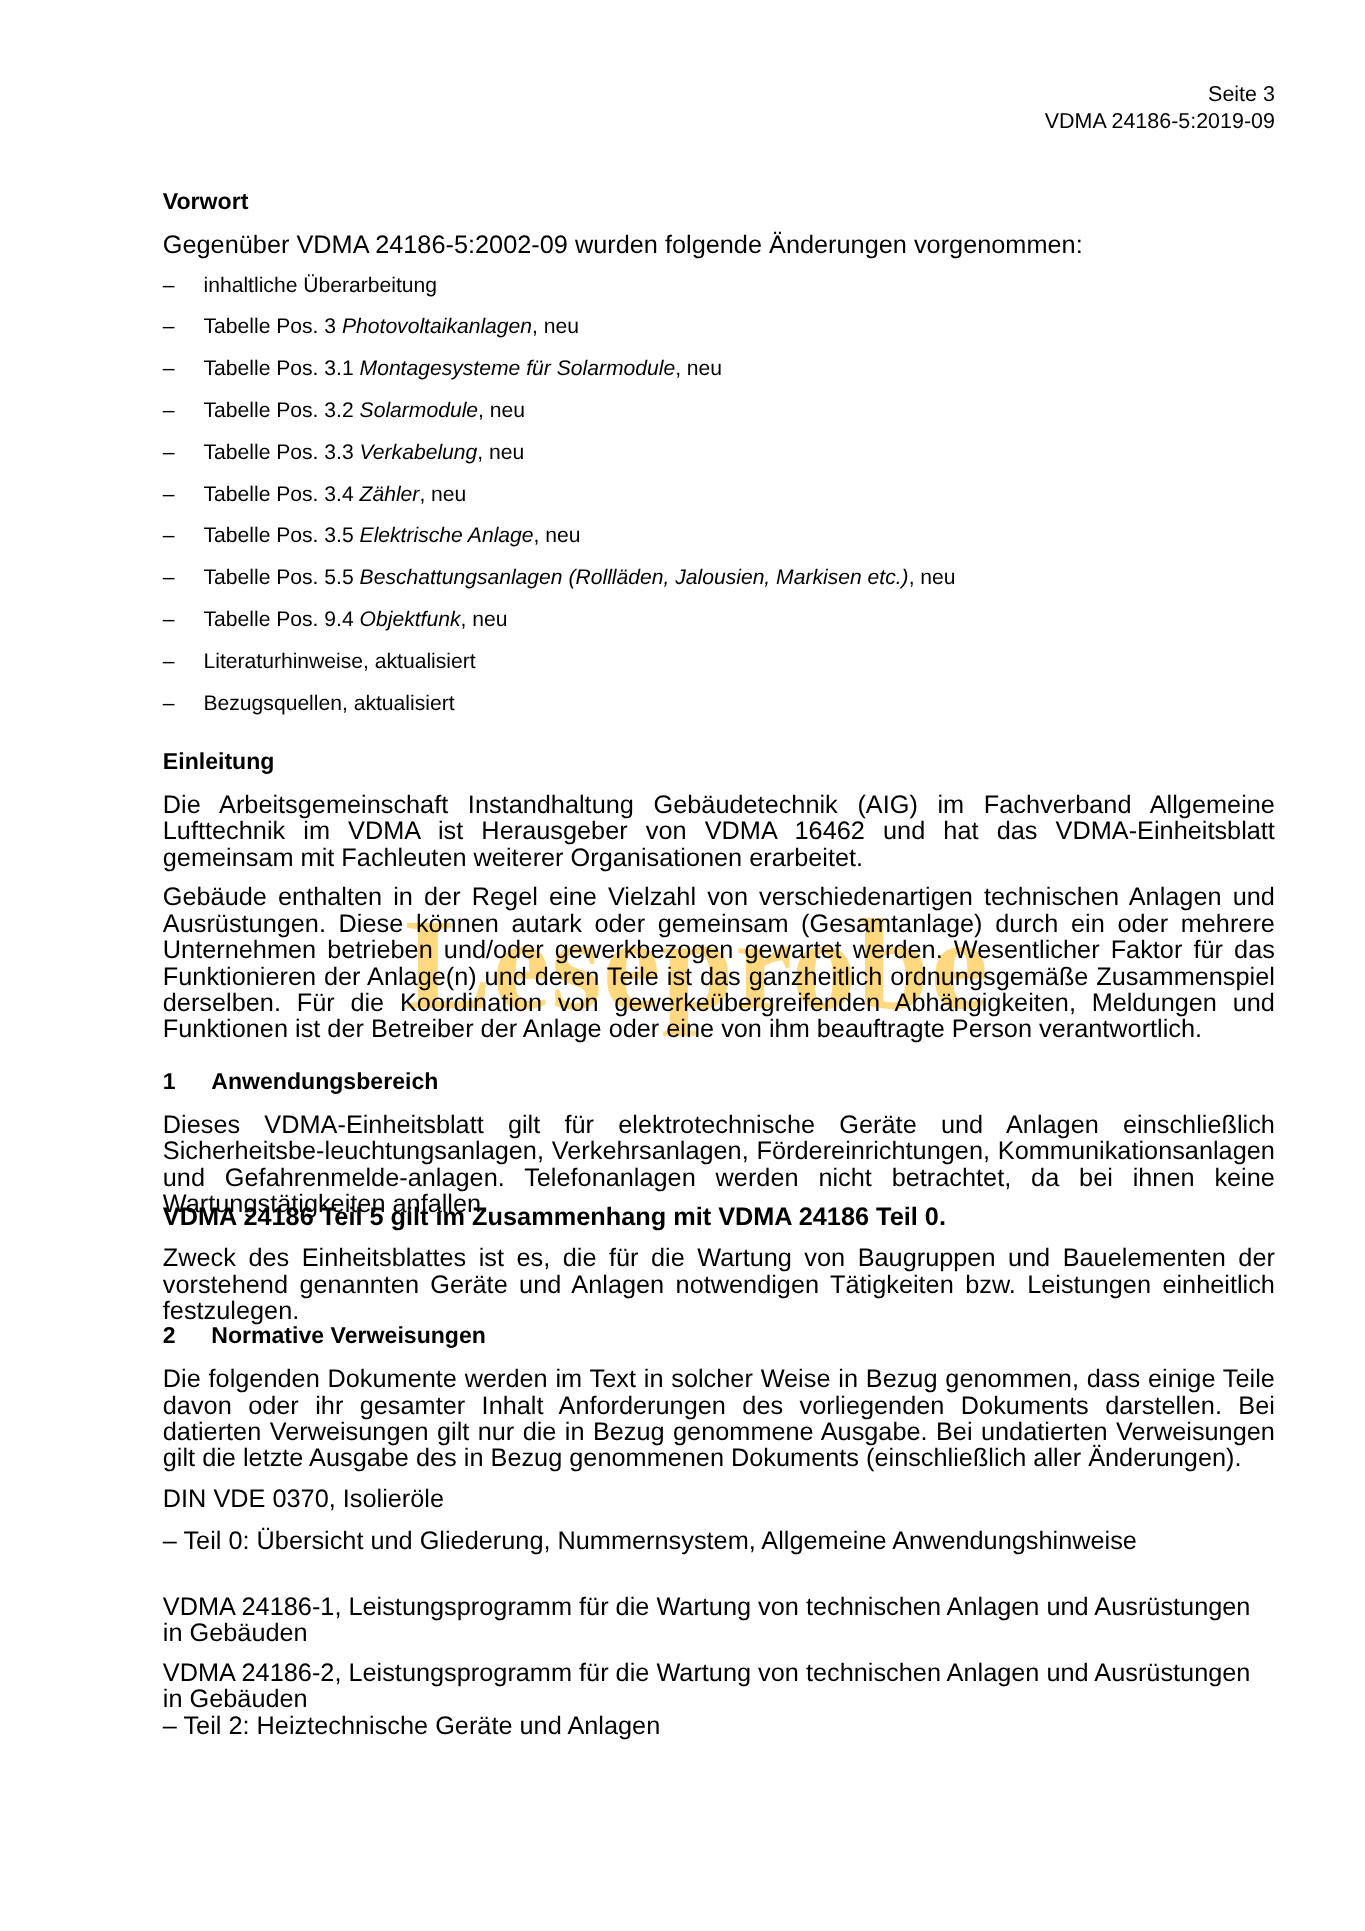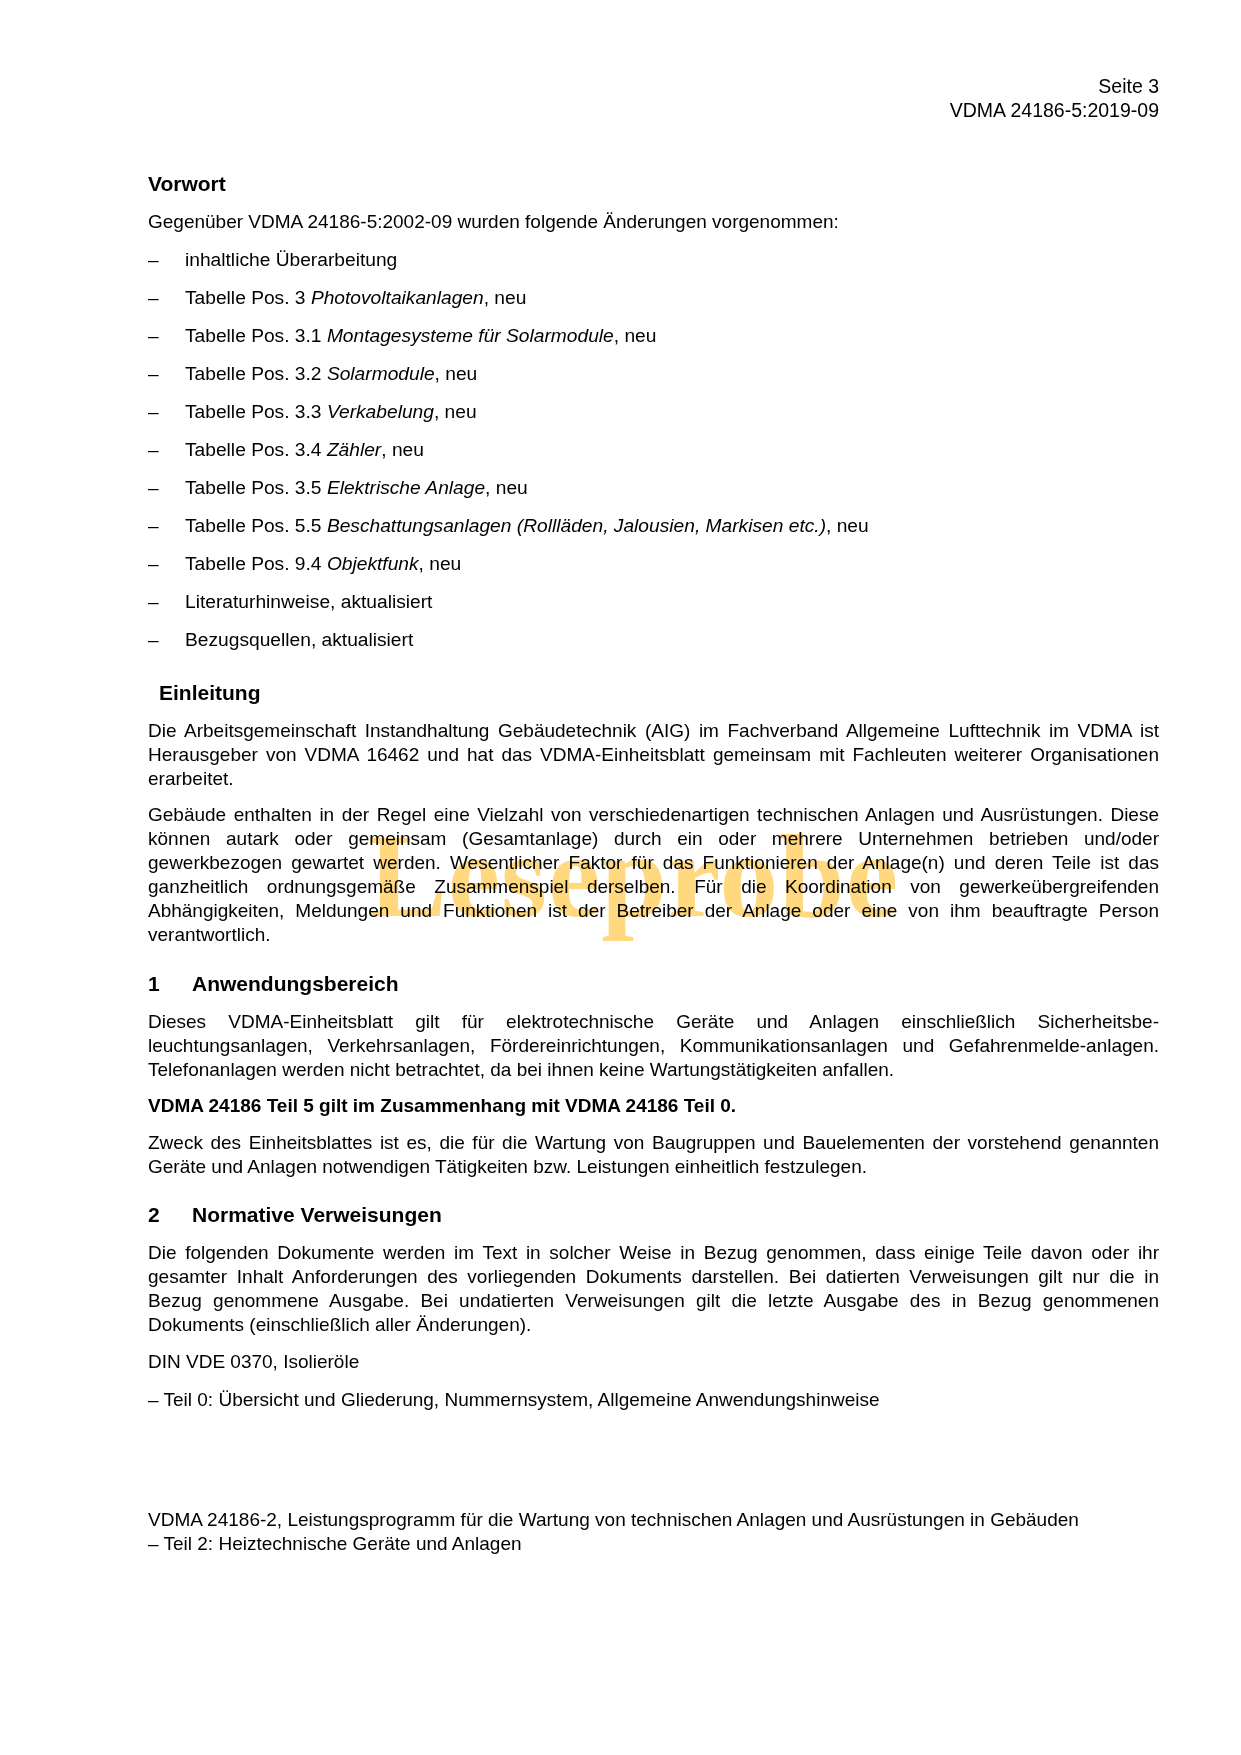--- a/index.html
+++ b/index.html
@@ -11,21 +11,21 @@
   .header {
     position: absolute; right: 82px; top: 74px; text-align: right;
     font-size: 19.5px; line-height: 24px;
   }
   .content { position: absolute; left: 148px; top: 0; width: 1011px; }
   .abs { position: absolute; left: 0; width: 1011px; }
   h2 {
     margin: 0; font-size: 21px; font-weight: bold; line-height: 28px;
   }
   h2 .num { display: inline-block; width: 44px; }
-  p { margin: 0; font-size: 19px; line-height: 24px; }
+  p { margin: 0; font-size: 23px; line-height: 24px; }
   .just { text-align: justify; }
   .li { position: absolute; left: 0; font-size: 19.2px; line-height: 24px; white-space: nowrap; }
   .li .dash { position: absolute; left: 0; }
   .li .txt { position: absolute; left: 37px; }
   i { font-style: italic; }
   .watermark {
     position: absolute; left: 368px; top: 818px;
     font-family: Liberation Serif, serif; font-weight: bold;
     font-size: 118px; line-height: 118px; letter-spacing: 1px;
     color: #ffc94d; opacity: 0.72; mix-blend-mode: multiply;
@@ -87,38 +87,39 @@
       <div class="li" style="top:590px;">
         <span class="dash">–</span>
         <span class="txt"><span>Literaturhinweise, aktualisiert</span><i></i><span></span></span>
       </div>
       <div class="li" style="top:628px;">
         <span class="dash">–</span>
         <span class="txt"><span>Bezugsquellen, aktualisiert</span><i></i><span></span></span>
       </div>
     </div>
 
-    <h2 class="abs" style="top:679px;margin-left:11px;">Einleitung</h2>
+    <h2 class="abs" style="top:679px;">Einleitung</h2>
     <p class="abs just" style="top:719px;">Die Arbeitsgemeinschaft Instandhaltung Gebäudetechnik (AIG) im Fachverband Allgemeine Lufttechnik im VDMA ist Herausgeber von VDMA 16462 und hat das VDMA-Einheitsblatt gemeinsam mit Fachleuten weiterer Organisationen erarbeitet.</p>
     <p class="abs just" style="top:803px;">Gebäude enthalten in der Regel eine Vielzahl von verschiedenartigen technischen Anlagen und Ausrüstungen. Diese können autark oder gemeinsam (Gesamtanlage) durch ein oder mehrere Unternehmen betrieben und/oder gewerkbezogen gewartet werden. Wesentlicher Faktor für das Funktionieren der Anlage(n) und deren Teile ist das ganzheitlich ordnungsgemäße Zusammenspiel derselben. Für die Koordination von gewerkeübergreifenden Abhängigkeiten, Meldungen und Funktionen ist der Betreiber der Anlage oder eine von ihm beauftragte Person verantwortlich.</p>
 
     <h2 class="abs" style="top:970px;"><span class="num">1</span><span>Anwendungsbereich</span></h2>
     <p class="abs just" style="top:1010px;">Dieses VDMA-Einheitsblatt gilt für elektrotechnische Geräte und Anlagen einschließlich Sicherheitsbe-leuchtungsanlagen, Verkehrsanlagen, Fördereinrichtungen, Kommunikationsanlagen und Gefahrenmelde-anlagen. Telefonanlagen werden nicht betrachtet, da bei ihnen keine Wartungstätigkeiten anfallen.</p>
     <p class="abs" style="top:1094px;font-weight:bold;">VDMA 24186 Teil 5 gilt im Zusammenhang mit VDMA 24186 Teil 0.</p>
     <p class="abs just" style="top:1131px;">Zweck des Einheitsblattes ist es, die für die Wartung von Baugruppen und Bauelementen der vorstehend genannten Geräte und Anlagen notwendigen Tätigkeiten bzw. Leistungen einheitlich festzulegen.</p>
 
     <h2 class="abs" style="top:1201px;"><span class="num">2</span><span>Normative Verweisungen</span></h2>
     <p class="abs just" style="top:1241px;">Die folgenden Dokumente werden im Text in solcher Weise in Bezug genommen, dass einige Teile davon oder ihr gesamter Inhalt Anforderungen des vorliegenden Dokuments darstellen. Bei datierten Verweisungen gilt nur die in Bezug genommene Ausgabe. Bei undatierten Verweisungen gilt die letzte Ausgabe des in Bezug genommenen Dokuments (einschließlich aller Änderungen).</p>
 
     <div>
       <p class="abs" style="top:1350px;"><span>DIN VDE 0370, Isolieröle</span></p>
       <div class="abs" style="top:1388px;">
         <p>– Teil 0: Übersicht und Gliederung, Nummernsystem, Allgemeine Anwendungshinweise</p>
       </div>
       <div class="abs" style="top:1448px;">
+        <p>VDMA 24186-1, Leistungsprogramm für die Wartung von technischen Anlagen und Ausrüstungen in Gebäuden</p>
       </div>
       <div class="abs" style="top:1508px;">
         <p>VDMA 24186-2, Leistungsprogramm für die Wartung von technischen Anlagen und Ausrüstungen in Gebäuden</p>
         <p>– Teil 2: Heiztechnische Geräte und Anlagen</p>
       </div>
     </div>
   </div>
 
   <div class="watermark" style="color: rgb(255, 201, 77);">Leseprobe</div>
 </div>

